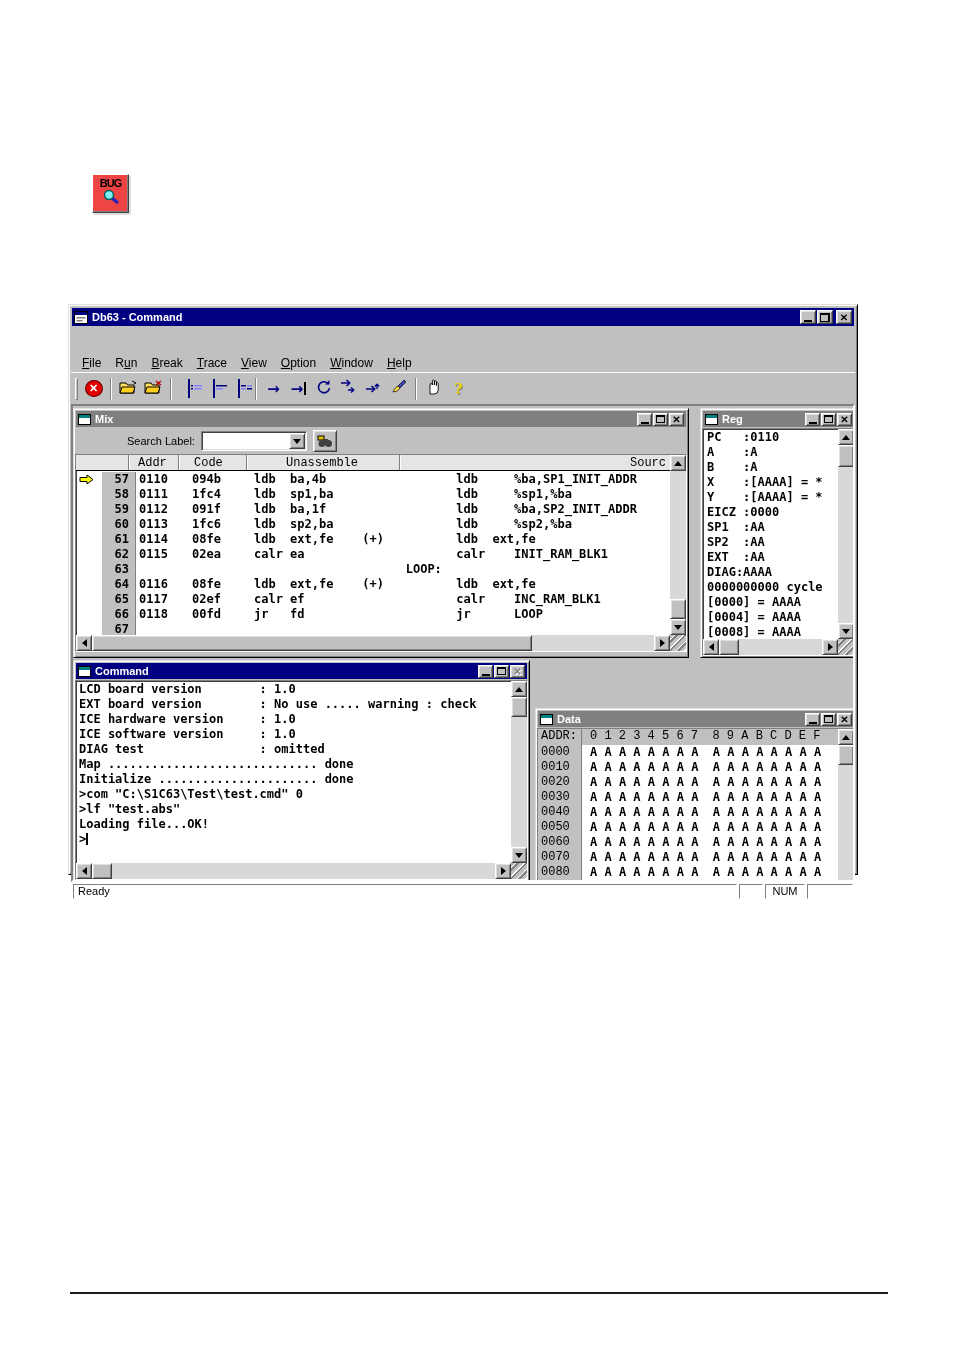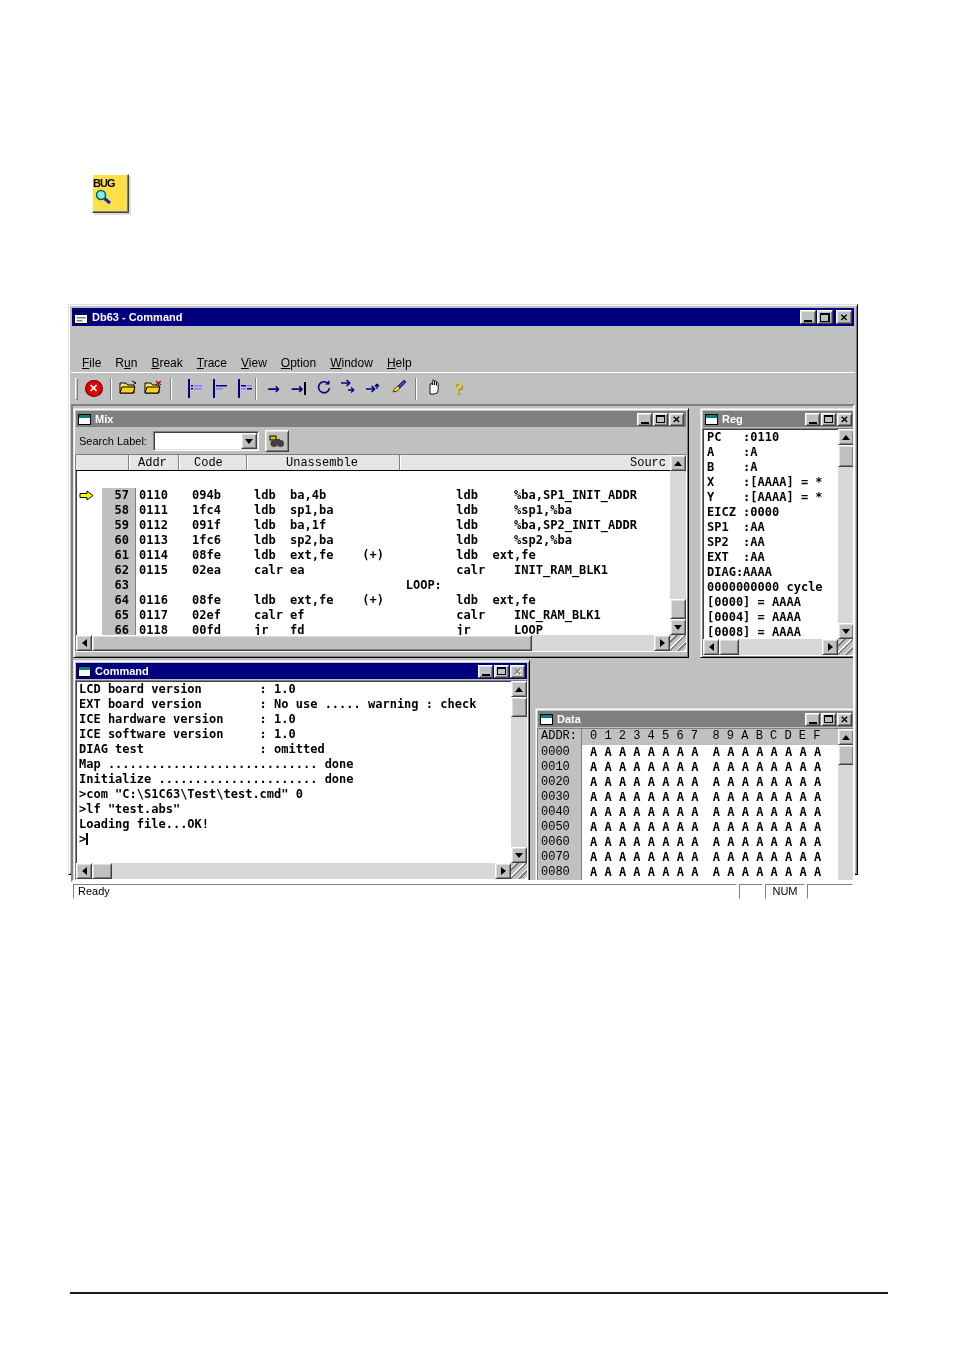--- a/index.html
+++ b/index.html
@@ -39,23 +39,23 @@
   .thumb { position:absolute; }
   .tri { width:0; height:0; }
   .tri-up   { border:4px solid transparent; border-top:none; border-bottom:5px solid #000; }
   .tri-down { border:4px solid transparent; border-bottom:none; border-top:5px solid #000; }
   .tri-left { border:4px solid transparent; border-left:none; border-right:5px solid #000; }
   .tri-right{ border:4px solid transparent; border-right:none; border-left:5px solid #000; }
   .grip { position:absolute; right:0; bottom:0; width:16px; height:16px; background:#c0c0c0;
           background-image:repeating-linear-gradient(135deg, transparent 0 3px, #fff 3px 4px, #808080 4px 6px); }
 
   
-  .bug-btn { position:absolute; left:92px; top:174px; width:37px; height:39px; background:#fde047;
+  .bug-btn { position:absolute; left:92px; top:174px; width:37px; height:39px; background:#ef4444;
              border:1px solid; border-color:#fff #404040 #404040 #fff; box-shadow: inset -1px -1px 0 #808080, 2px 2px 0 #00000022;
-             display:flex; flex-direction:column; padding-top:3px; }
+             display:flex; flex-direction:column; align-items:center; padding-top:3px; }
   .bug-txt { font-size:11px; font-weight:bold; letter-spacing:-1px; color:#000; line-height:11px; }
 
   
   .app { position:absolute; left:68px; top:304px; width:790px; height:571px; padding:2px; }
   .menubar { height:18px; display:flex; align-items:center; padding-left:4px; font-size:12px; color:#000;margin-top:28px; }
   .menu-item { padding:1px 7px; white-space:nowrap; }
   .toolbar { height:32px; display:flex; align-items:center; padding:2px 1px; border-top:1px solid #fff; }
   .tb-handle { width:3px; height:22px; margin:0 3px; border:1px solid; border-color:#fff #808080 #808080 #fff; }
   .tb-sep { width:2px; height:22px; margin:0 4px; border-left:1px solid #808080; border-right:1px solid #fff; }
   .tb-btn { width:25px; height:24px; display:flex; align-items:center; justify-content:center; }
@@ -69,30 +69,30 @@
   .client { position:relative; margin:0; height:478px; border:2px solid; border-color:#808080 #fff #fff #808080; background:#c0c0c0; overflow:hidden; }
   .statusbar { height:17px; display:flex; align-items:center; gap:2px; padding:1px 2px 0 2px; font-size:11px; }
   .status-pane { border:1px solid; border-color:#808080 #fff #fff #808080; height:15px; display:flex; padding:0 4px; }
 
   .child { position:absolute; padding:1px; }
   .mono { font-family:"DejaVu Sans Mono", monospace; font-weight:bold; font-size:12px; line-height:15px; white-space:pre; color:#000; }
   .hdr-font { font-family:"Liberation Mono", monospace; font-size:12px; color:#000; }
 
   
   .mix-body { position:relative; }
-  .search-row { height:26px; display:flex; align-items:center; padding:2px 4px; gap:6px; }
+  .search-row { height:26px; display:flex; align-items:center; padding:2px 4px; gap:6px;margin-left:48px; }
   .search-lbl { font-size:11px; }
   .combo { width:106px; height:20px; position:relative; background:#fff; }
   .combo-btn { position:absolute; right:1px; top:1px; width:16px; height:16px; }
   .find-btn { width:24px; height:22px; }
   .mix-table { position:relative; height:198px; background:#fff; overflow:hidden; }
   .mix-head { position:relative; height:16px; background:#e5e5e5; border-bottom:1px solid #000000;text-align:right; }
   .mix-head .hl { position:absolute; top:1px; }
   .col-sep { position:absolute; top:0; bottom:0; width:2px; border-left:1px solid #808080; border-right:1px solid #fff; }
-  .mix-rows { position:absolute; top:17px; left:0; right:16px; bottom:16px; overflow:hidden;margin-top:16px; }
+  .mix-rows { position:absolute; top:17px; left:0; right:16px; bottom:16px; overflow:hidden; }
   .mix-row { display:flex; height:15px; }
   .mr-gutter { width:26px; flex:none; position:relative; }
   .mr-num { width:34px; flex:none; background:#c0c0c0; border-right:1px solid #808080; text-align:right; padding-right:6px; }
   .mr-addr { width:54px; flex:none; padding-left:3px; }
   .mr-code { width:60px; flex:none; padding-left:2px; }
   .mr-rest { flex:1; padding-left:4px; overflow:hidden; }
   .cur-arrow { position:absolute; left:3px; top:2px; }
 
   
   .reg-body { position:relative; height:228px; background:#fff; overflow:hidden; }

